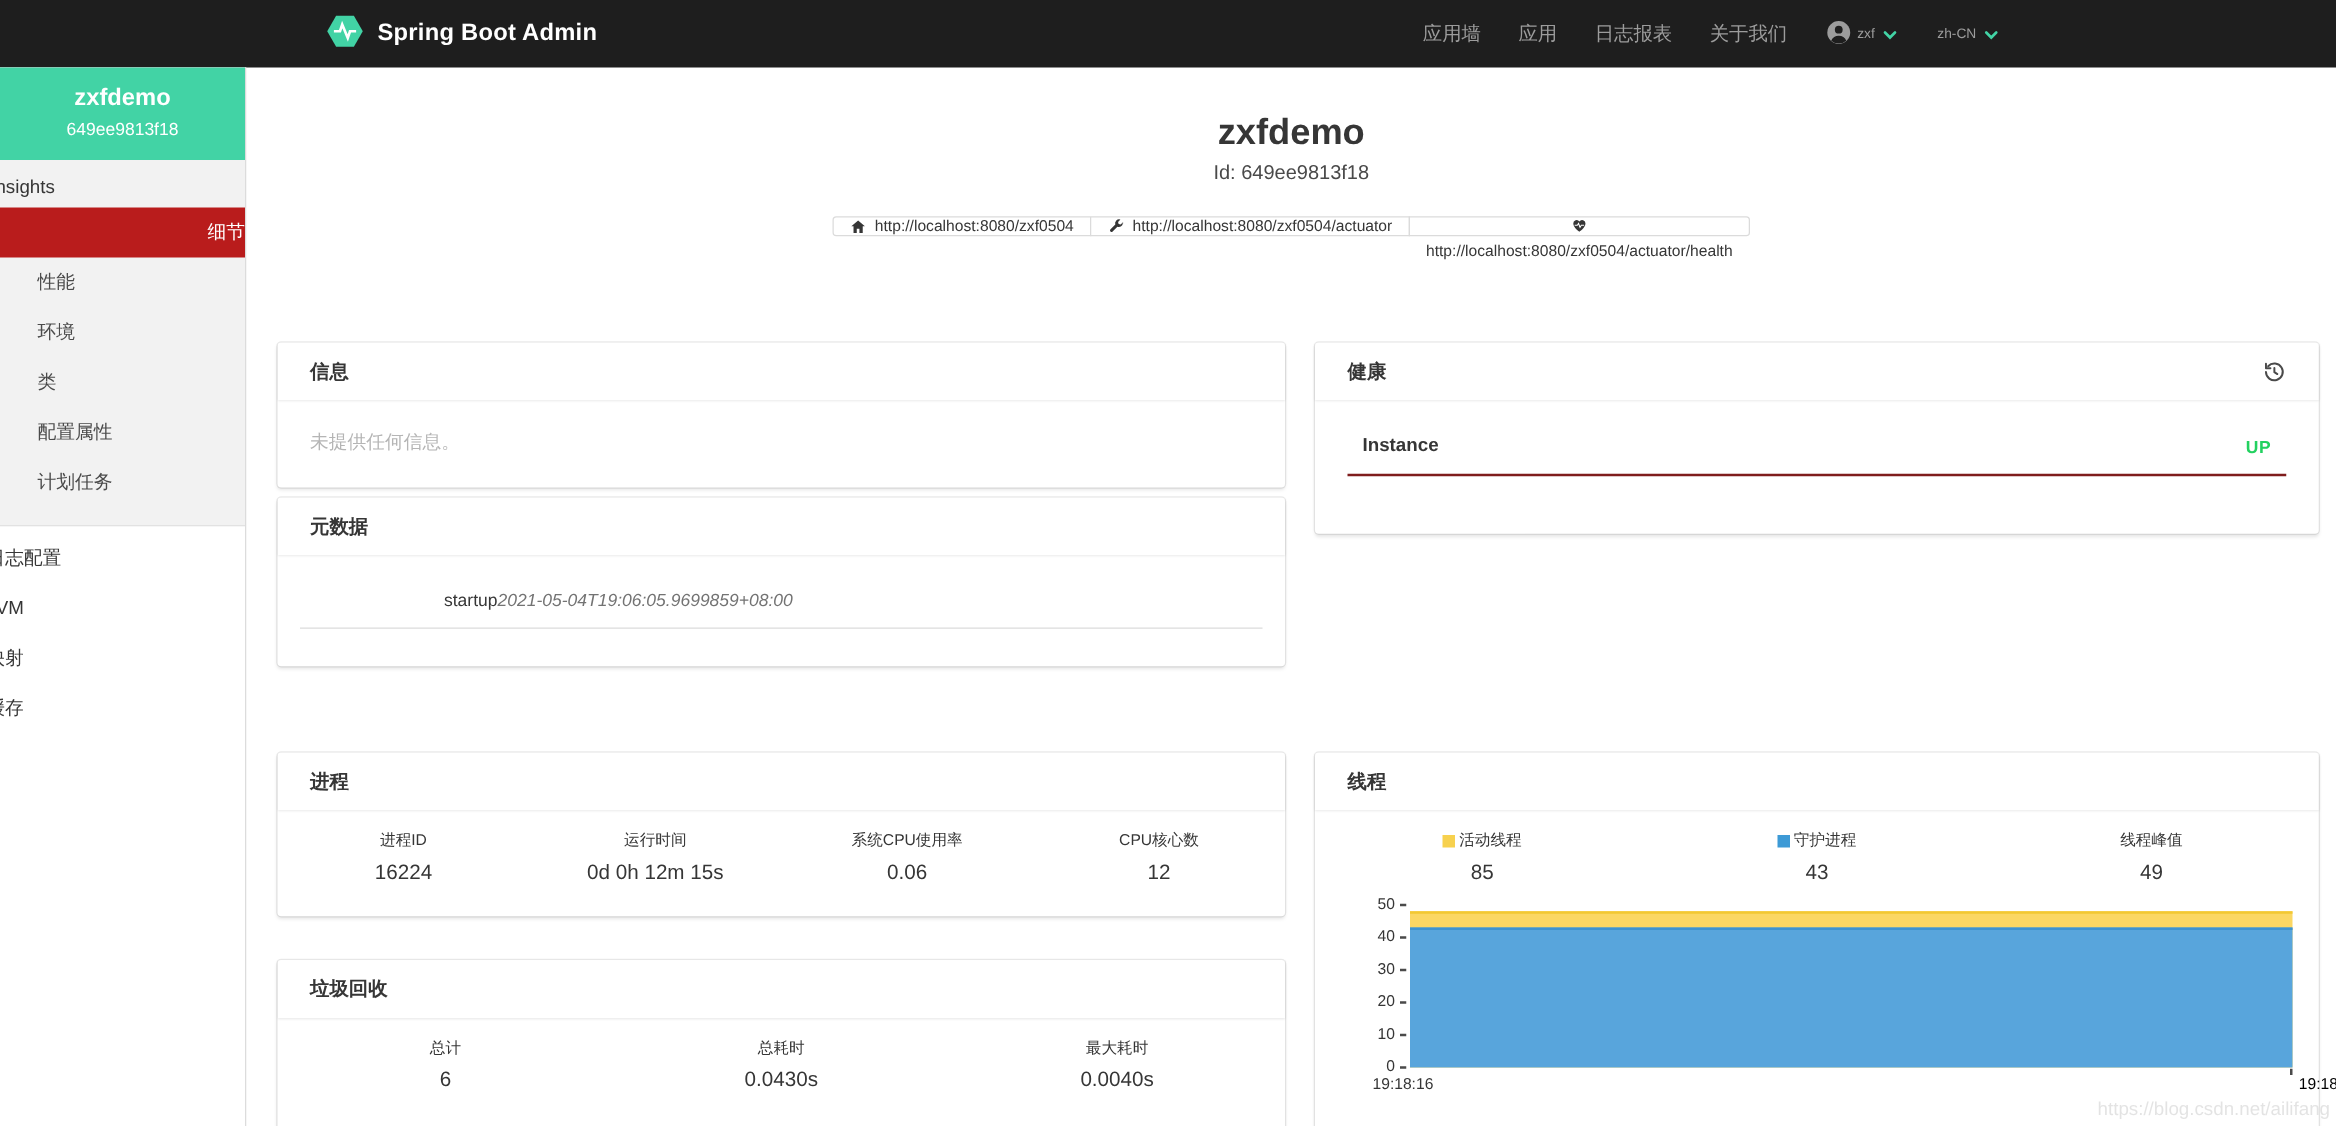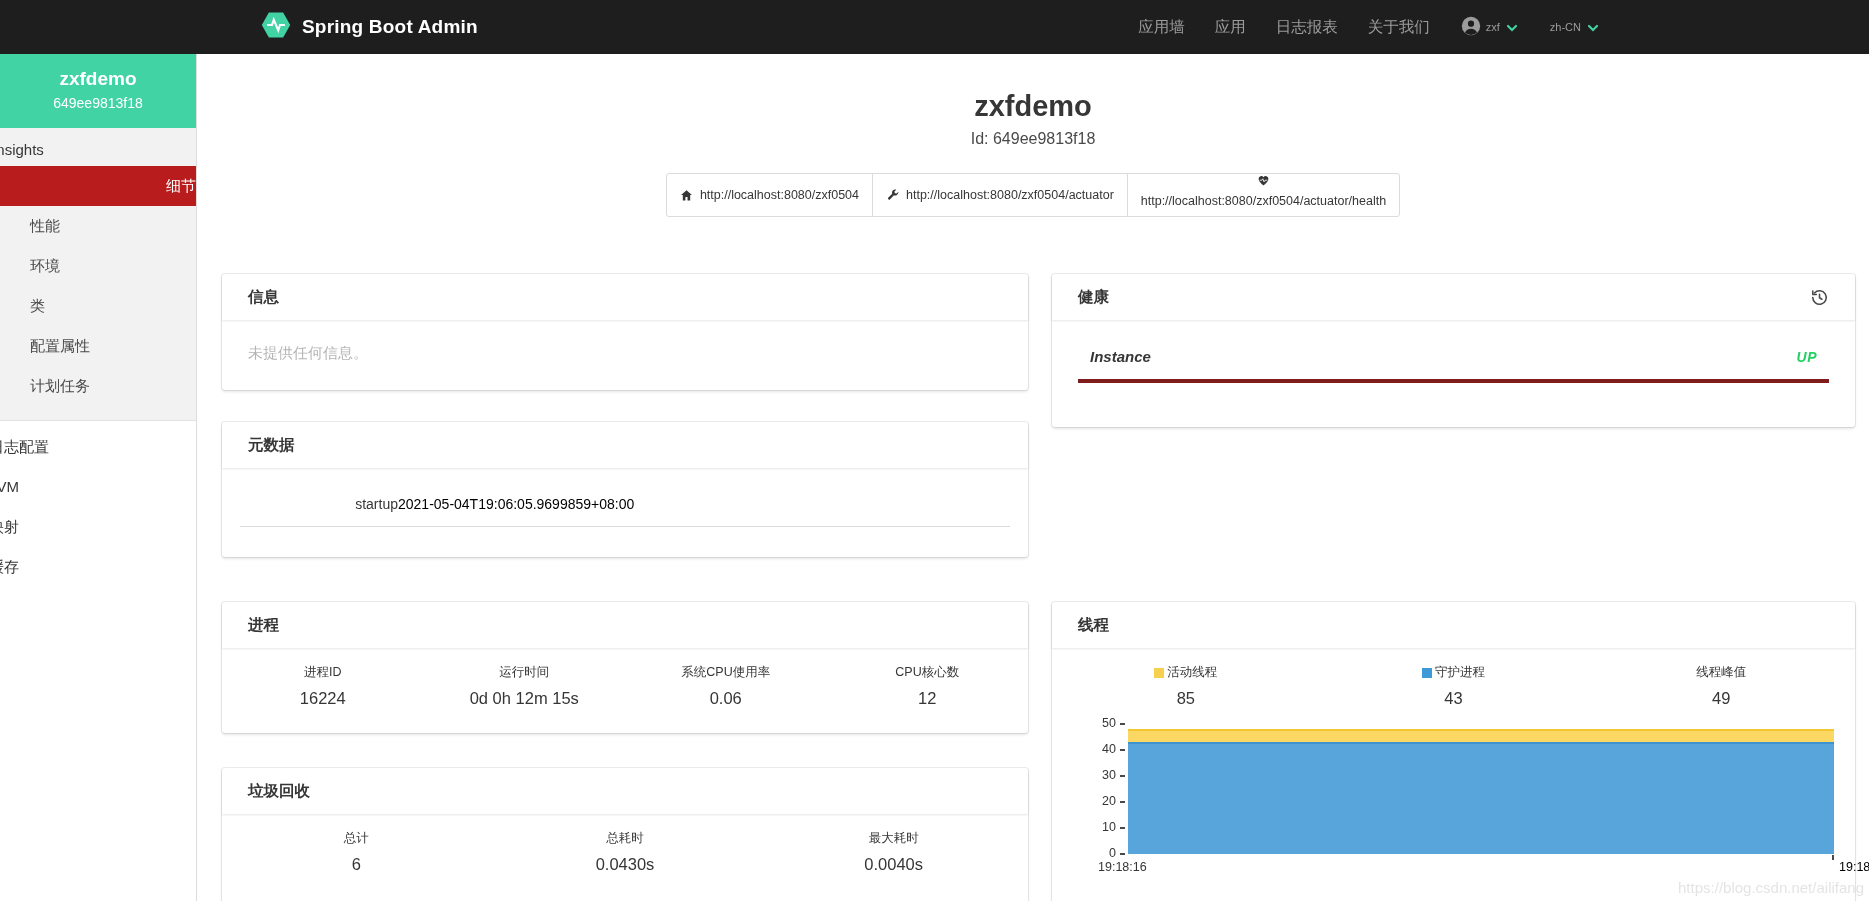--- a/index.html
+++ b/index.html
@@ -27,52 +27,52 @@
   .menu-item{height:40px;line-height:40px;padding-left:30px;font-size:15px;color:#4a4a4a;cursor:pointer;white-space:nowrap;}
   .menu-item.active{background:#b91c1c;color:#fff;text-align:right;}
   .menu-bottom{padding-top:6px;}
   .menu-group-bottom{height:40px;line-height:40px;font-size:15px;color:#363636;margin-left:-11px;cursor:pointer;white-space:nowrap;}
 
   
   .main{position:absolute;left:197px;top:54px;width:1672px;height:847px;}
   .page-title{margin-top:36px;text-align:center;font-size:29px;font-weight:700;color:#363636;}
   .page-id{text-align:center;font-size:16px;color:#4a4a4a;margin-top:7px;}
   .link-group{display:flex;justify-content:center;margin-top:25px;}
-  .link-btn{display:flex;align-items:center;gap:7px;height:44px;padding:0 13px;border:1px solid #dbdbdb;
+  .link-btn{display:flex;align-items:center;gap:7px;height:16px;padding:0 13px;border:1px solid #dbdbdb;
     background:#fff;font-size:12.5px;color:#363636;cursor:pointer;white-space:nowrap;}
   .link-btn + .link-btn{margin-left:-1px;}
   .link-btn:first-child{border-radius:3px 0 0 3px;}
   .link-btn:last-child{border-radius:0 3px 3px 0;flex-direction:column;}
   .btn-ico{width:13px;height:13px;flex:0 0 auto;}
 
   
   .card{position:absolute;background:#fff;border-radius:3px;
     box-shadow:0 2px 3px rgba(10,10,10,.1),0 0 0 1px rgba(10,10,10,.08);}
   .card-header{height:46px;display:flex;align-items:center;padding:0 26px;
     font-size:15.5px;font-weight:700;color:#363636;box-shadow:0 1px 2px rgba(10,10,10,.1);}
   .card-info   {left:25px; top:220px; width:806px; height:116px;}
-  .card-meta   {left:25px; top:368px; width:806px; height:135px;}
+  .card-meta   {left:25px; top:344px; width:806px; height:135px;}
   .card-proc   {left:25px; top:548px; width:806px; height:131px;}
   .card-gc     {left:25px; top:714px; width:806px; height:150px;}
   .card-health {left:855px;top:220px; width:803px; height:153px;}
   .card-threads{left:855px;top:548px; width:803px; height:352px;}
 
   .info-body{padding:24px 26px;font-size:15px;color:#b5b5b5;}
 
   .health-body{padding:24px 26px 0;}
   .health-row{display:flex;justify-content:space-between;align-items:center;
-    padding:4px 12px 14px;border-bottom:4px solid #7f1d1d;font-style:italic;}
+    padding:4px 12px 14px;border-bottom:2px solid #7f1d1d;}
   .health-name{font-size:15px;font-weight:700;color:#363636;}
   .health-status{font-size:14px;font-weight:700;letter-spacing:.5px;}
   .history-ico{margin-left:auto;width:19px;height:19px;cursor:pointer;}
 
   .meta-body{padding:18px 18px 0;}
   .meta-row{display:flex;align-items:center;padding:10px 8px 14px;border-bottom:1px solid #dbdbdb;font-size:14px;}
   .meta-key{width:150px;color:#363636;text-align:right;}
-  .meta-val{color:#000000;}
+  .meta-val{color:#737373;font-style:italic;}
 
   .stats-row{display:flex;padding-top:16px;}
   .stat{flex:1;text-align:center;}
   .stat-label{font-size:12.5px;color:#363636;display:flex;align-items:center;justify-content:center;gap:3px;}
   .stat-value{font-size:16.5px;color:#363636;margin-top:8px;}
   .legend-square{display:inline-block;width:10px;height:10px;flex:0 0 auto;}
 
   
   .plot{position:absolute;left:76px;top:122px;width:706px;height:130px;}
   .area{position:absolute;bottom:0;left:0;width:100%;}

